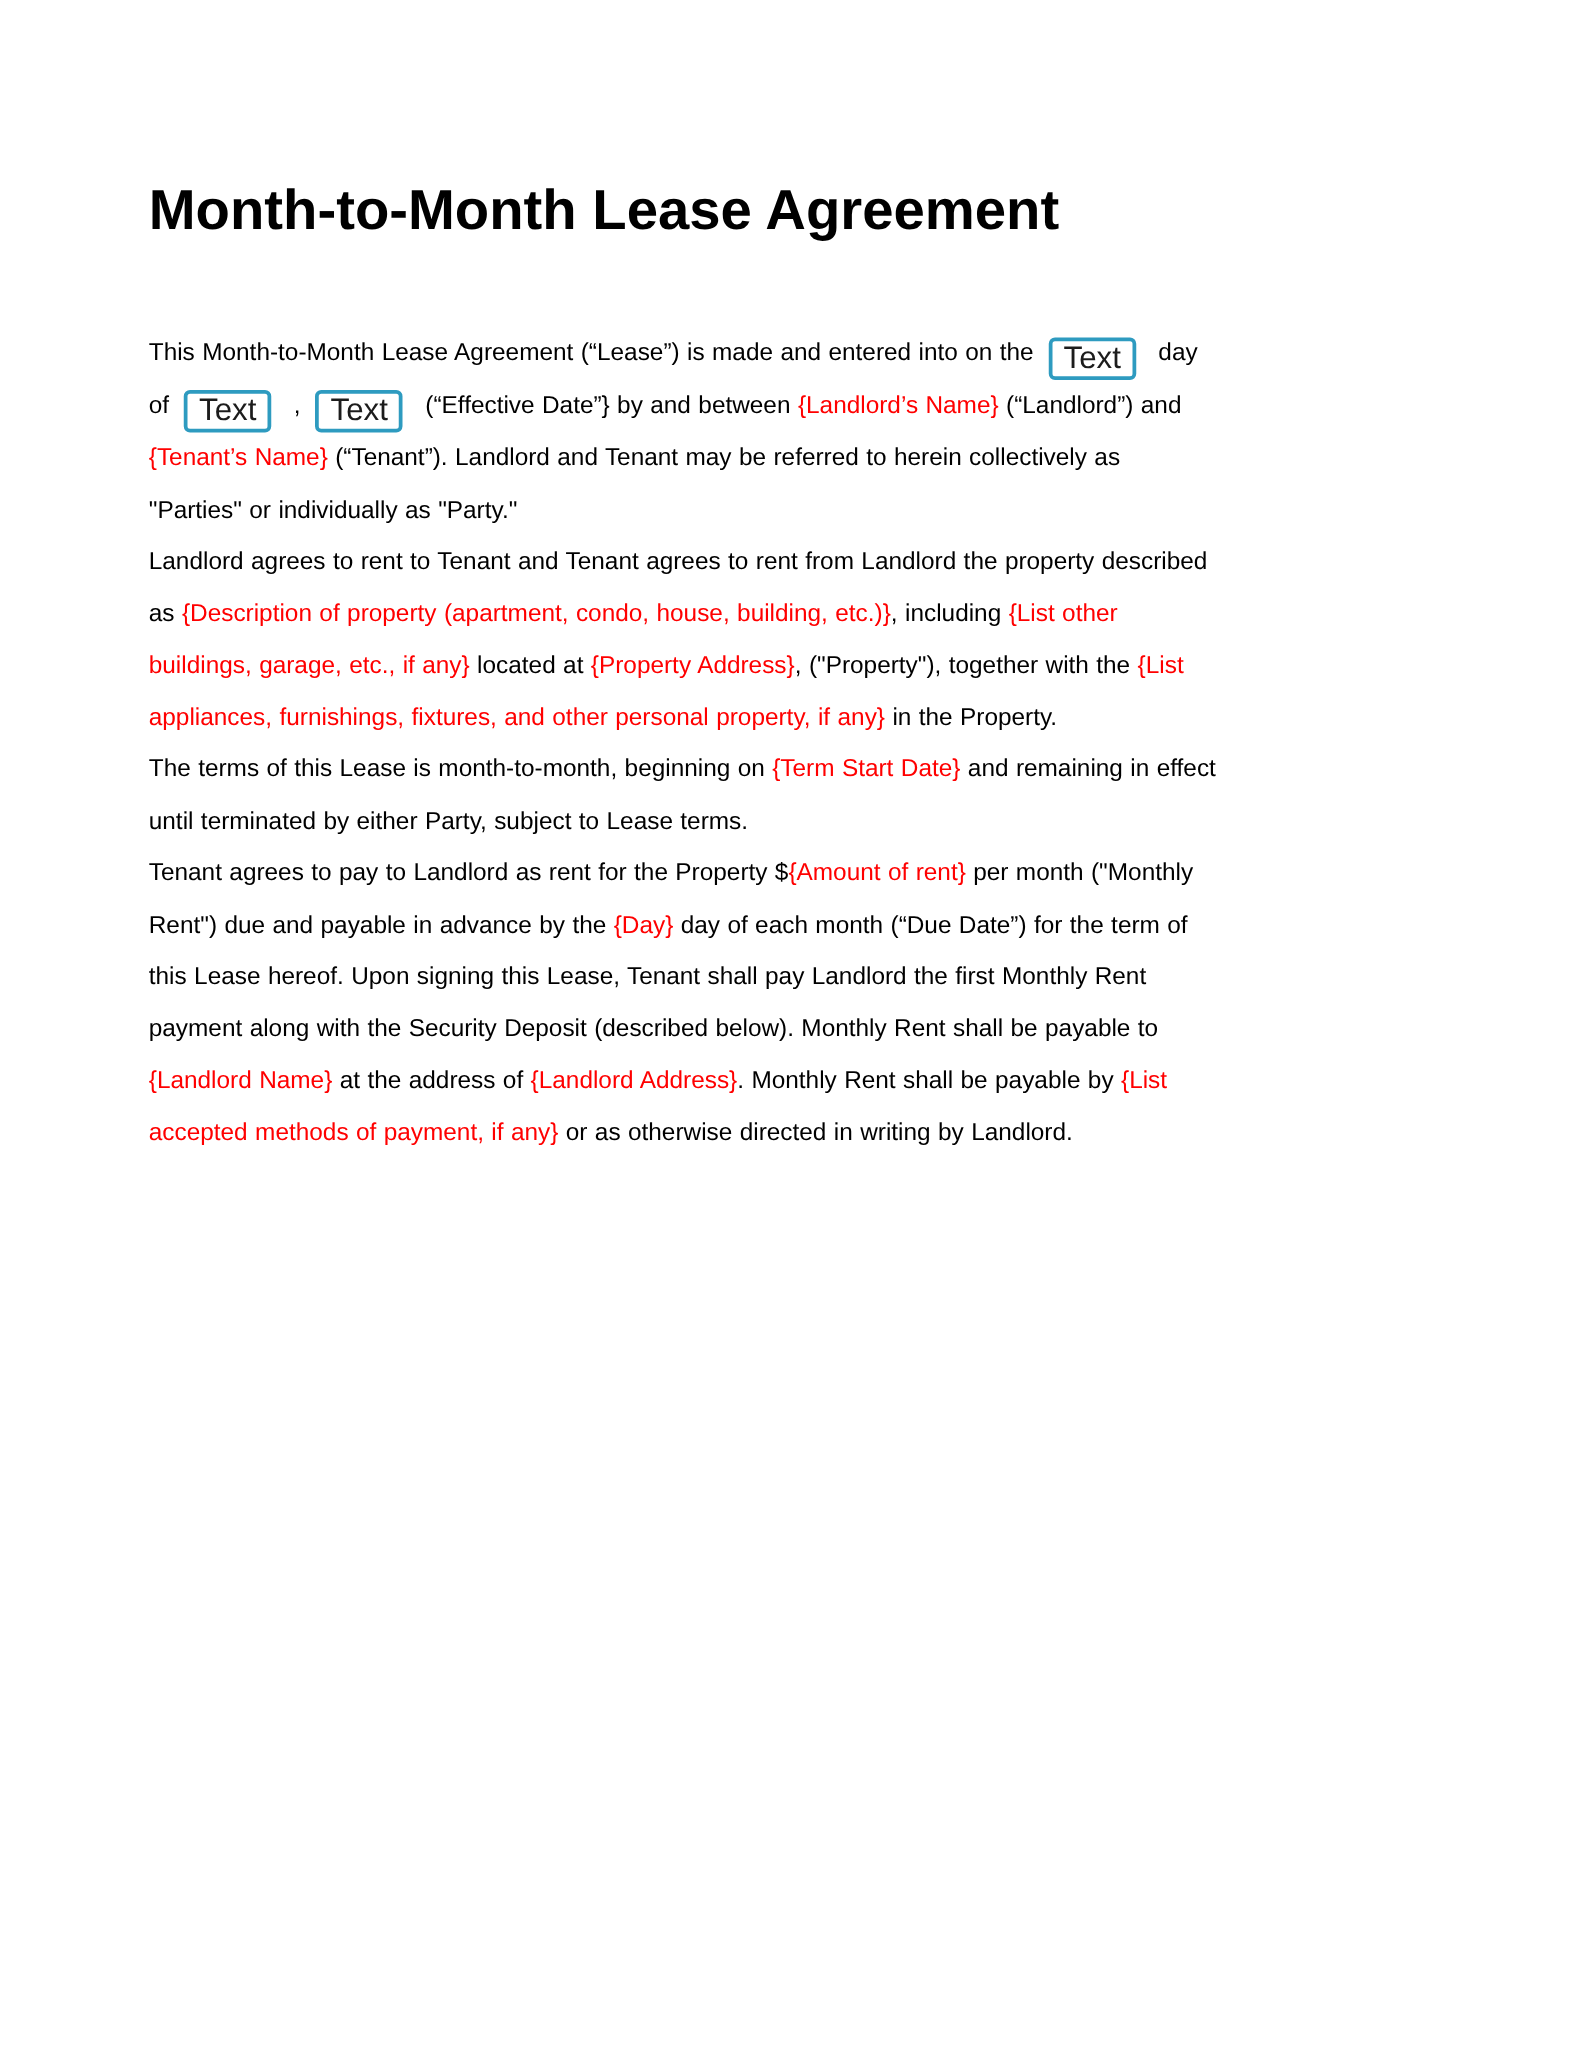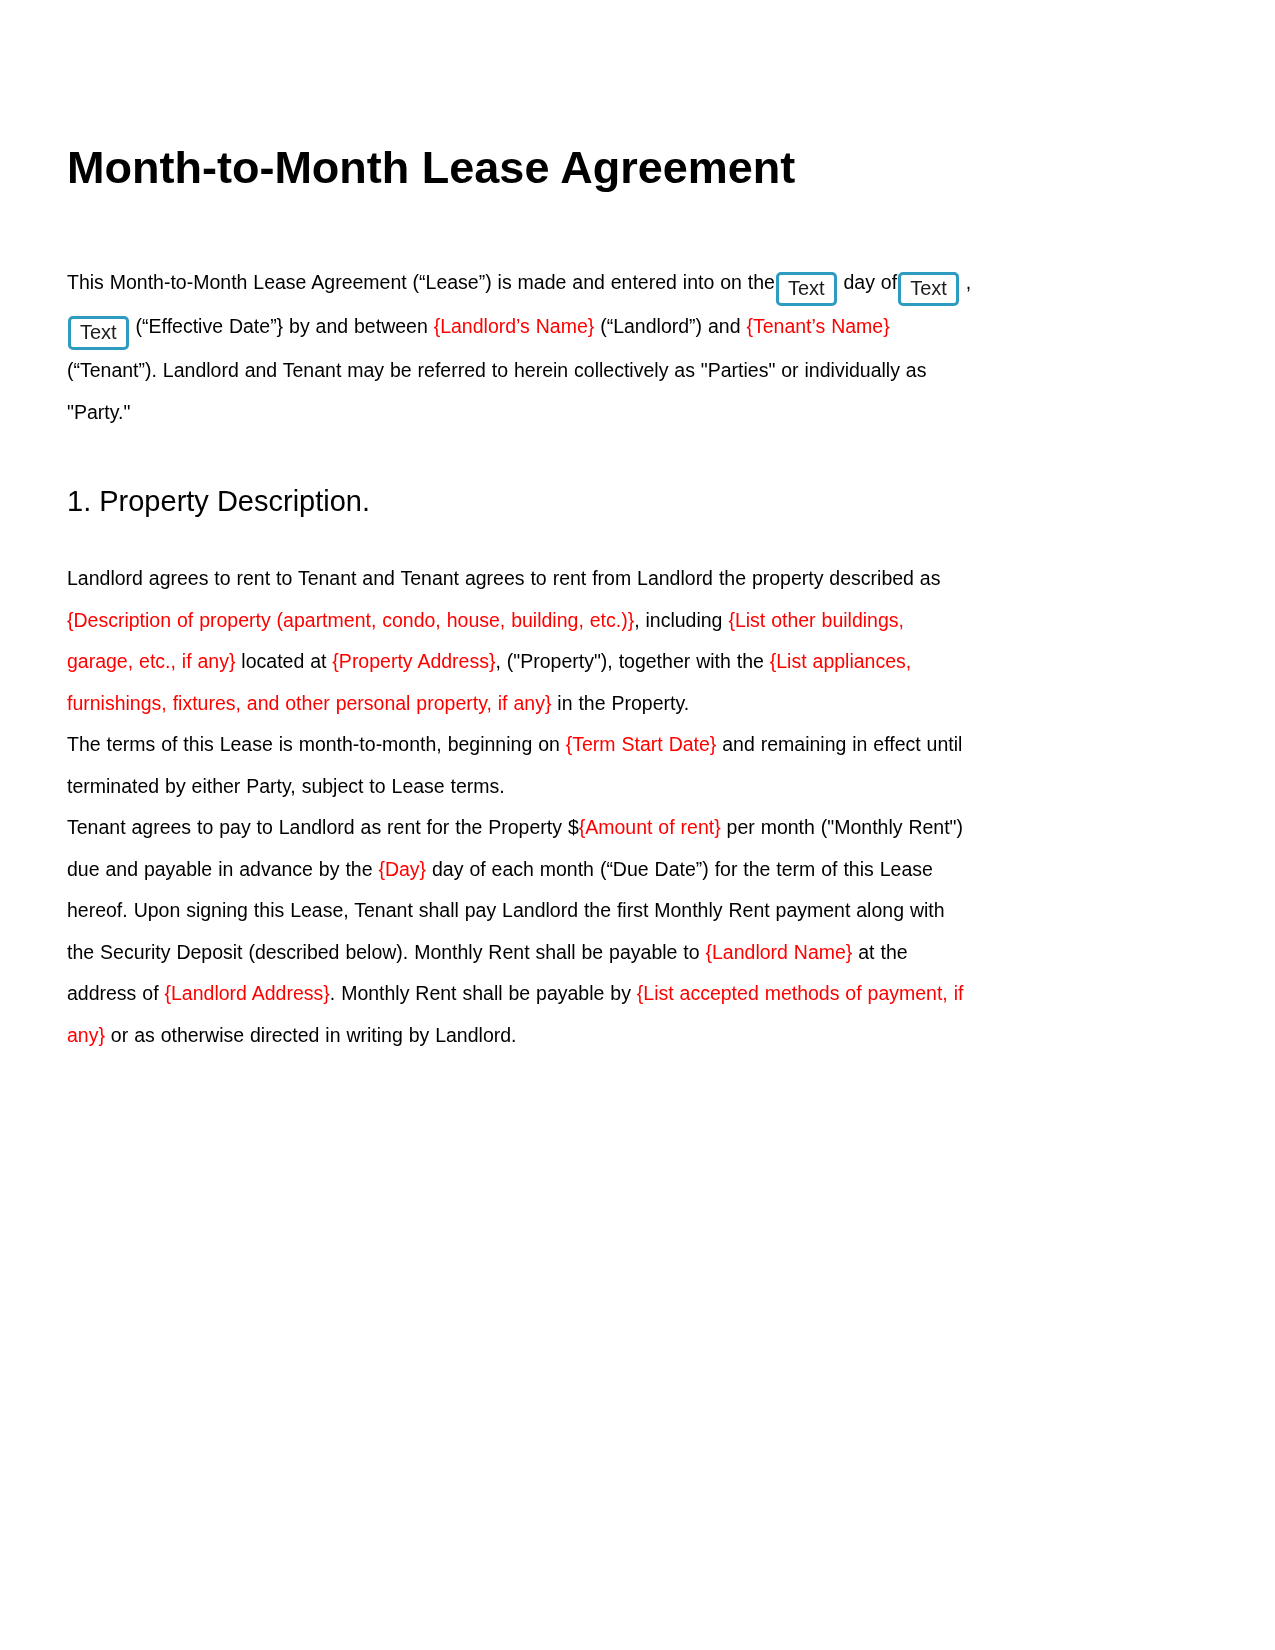--- a/index.html
+++ b/index.html
@@ -7,21 +7,21 @@
     margin: 0;
     padding: 0;
     background: #ffffff;
   }
   .page {
     position: relative;
     width: 1181px;
     min-height: 1650px;
     box-sizing: border-box;
     background: #ffffff;
-    padding: 141px 208px 120px 67px;
+    padding: 141px 208px 120px 119px;
     font-family: "Liberation Sans", "DejaVu Sans", sans-serif;
     color: var(--body-color, #000000);
   }
   h1.doc-title {
     margin: 0 0 67px 0;
     font-size: 45px;
     line-height: 54px;
     font-weight: 700;
     color: var(--body-color, #000000);
   }
@@ -42,33 +42,32 @@
   .placeholder {
     color: var(--placeholder-color, #ff0000);
   }
   .input-box {
     display: inline-block;
     box-sizing: border-box;
     border: 3.5px solid var(--input-border-color, #2e9bc0);
     border-radius: 5px;
     background: #ffffff;
     color: #1c1c1c;
-    font-size: 20px;
+    font-size: 25px;
     line-height: 25px;
     padding: 1px 9px 2px 9px;
-    margin: 0 1px;
+    margin: 0 12px;
     vertical-align: -6px;
     cursor: text;
   }
 </style>
 </head>
 <body>
 
 <div class="page">
   <h1 class="doc-title">Month-to-Month Lease Agreement</h1>
   <div id="doc-content">
       <p class="doc-paragraph"><span>This Month-to-Month Lease Agreement (“Lease”) is made and entered into on the</span><span class="input-box">Text</span><span> day of</span><span class="input-box">Text</span><span> ,</span><span class="input-box">Text</span><span> (“Effective Date”} by and between </span><span class="placeholder">{Landlord’s Name}</span><span> (“Landlord”) and </span><span class="placeholder">{Tenant’s Name}</span><span> (“Tenant”). Landlord and Tenant may be referred to herein collectively as "Parties" or individually as "Party."</span></p>
-      <h2 class="section-heading">1. Property Description.</h2>
       <p class="doc-paragraph"><span>Landlord agrees to rent to Tenant and Tenant agrees to rent from Landlord the property described as </span><span class="placeholder">{Description of property (apartment, condo, house, building, etc.)}</span><span>, including </span><span class="placeholder">{List other buildings, garage, etc., if any}</span><span> located at </span><span class="placeholder">{Property Address}</span><span>, ("Property"), together with the </span><span class="placeholder">{List appliances, furnishings, fixtures, and other personal property, if any}</span><span> in the Property.</span></p>
       <p class="doc-paragraph"><span>The terms of this Lease is month-to-month, beginning on </span><span class="placeholder">{Term Start Date}</span><span> and remaining in effect until terminated by either Party, subject to Lease terms.</span></p>
       <p class="doc-paragraph"><span>Tenant agrees to pay to Landlord as rent for the Property $</span><span class="placeholder">{Amount of rent}</span><span> per month ("Monthly Rent") due and payable in advance by the </span><span class="placeholder">{Day}</span><span> day of each month (“Due Date”) for the term of this Lease hereof. Upon signing this Lease, Tenant shall pay Landlord the first Monthly Rent payment along with the Security Deposit (described below). Monthly Rent shall be payable to </span><span class="placeholder">{Landlord Name}</span><span> at the address of </span><span class="placeholder">{Landlord Address}</span><span>. Monthly Rent shall be payable by </span><span class="placeholder">{List accepted methods of payment, if any}</span><span> or as otherwise directed in writing by Landlord.</span></p>
     </div>
 </div>
 
 </body></html>

